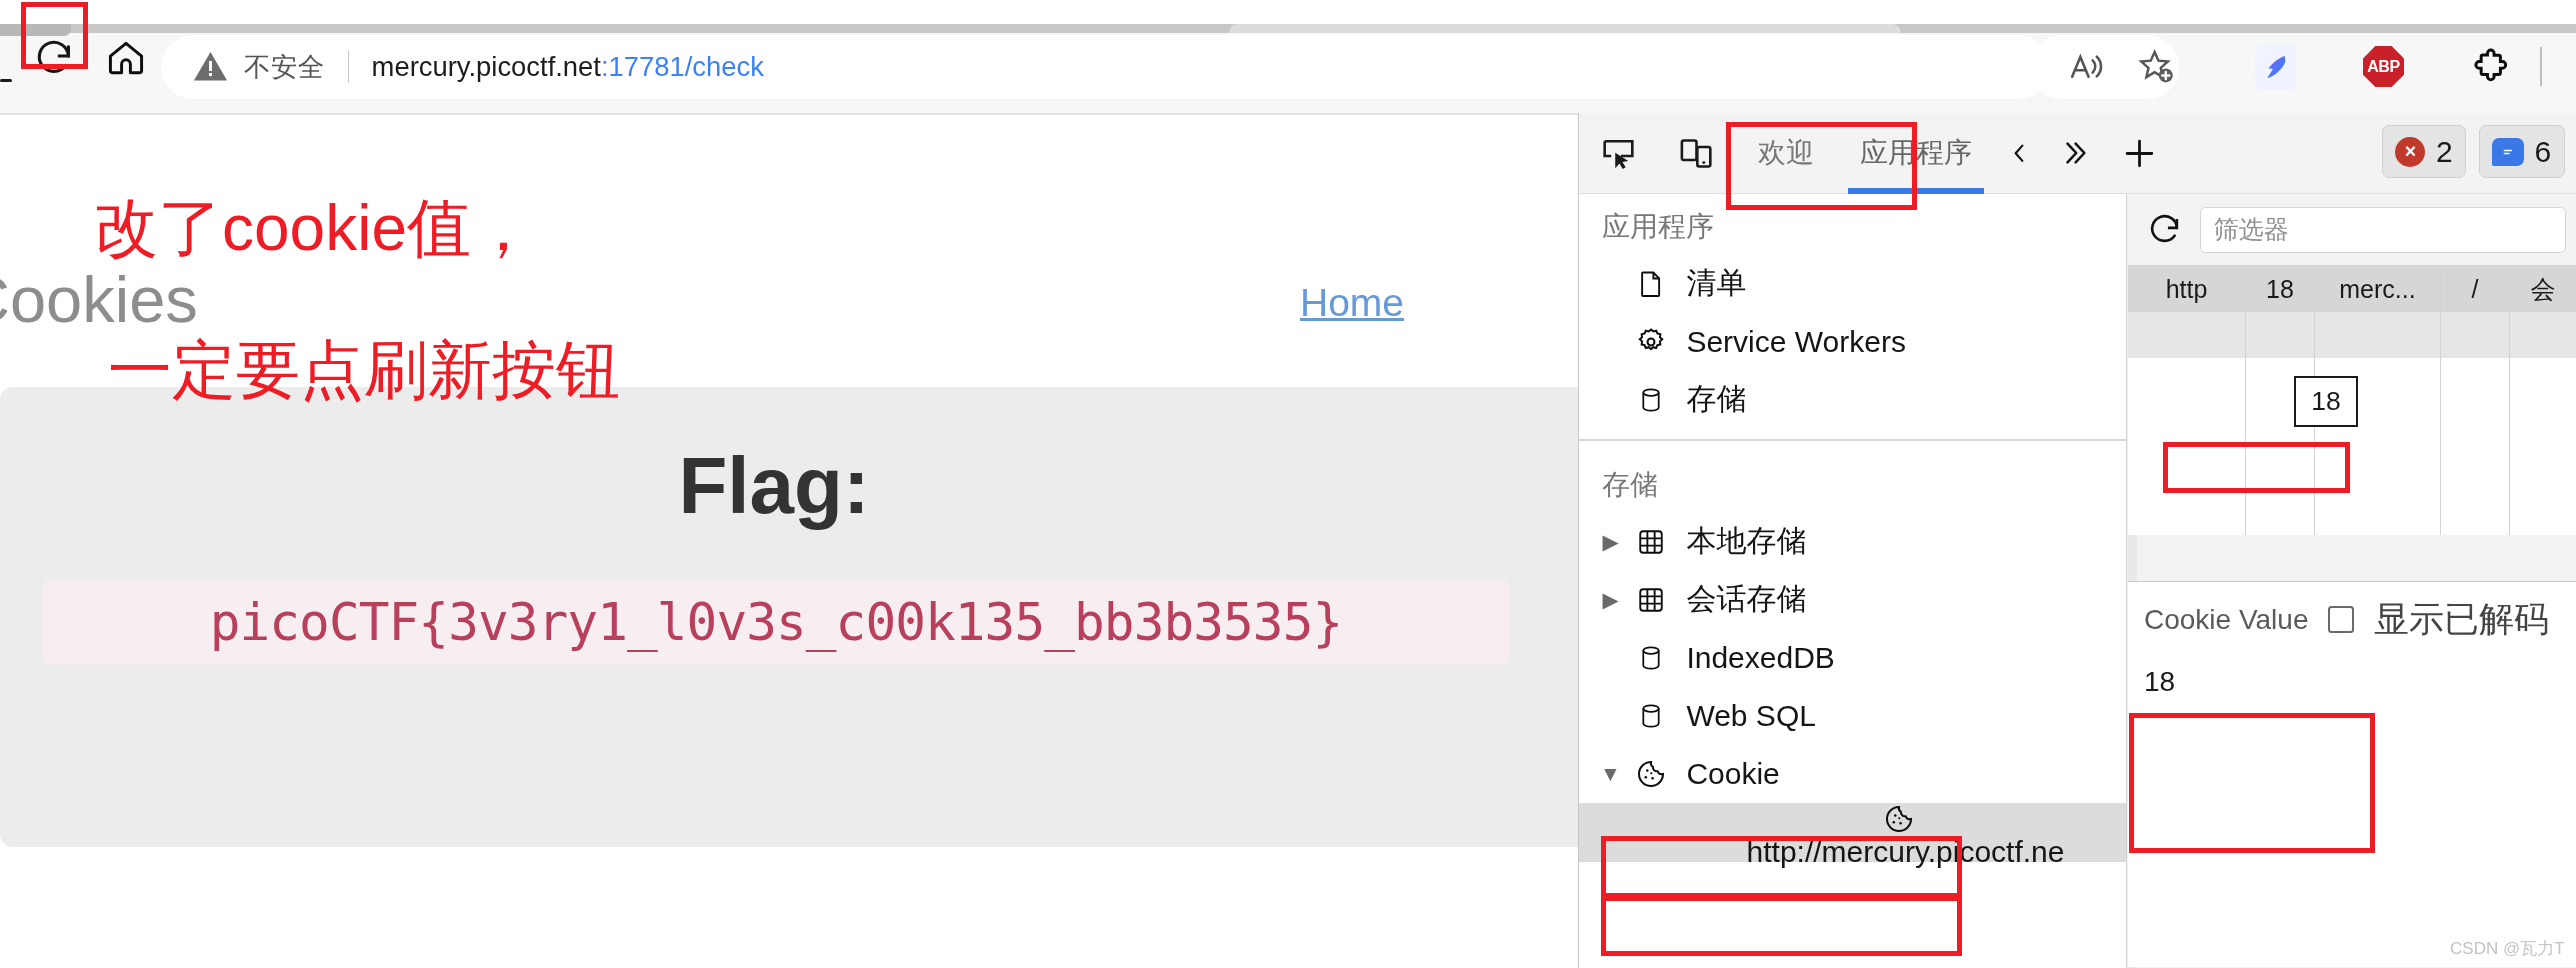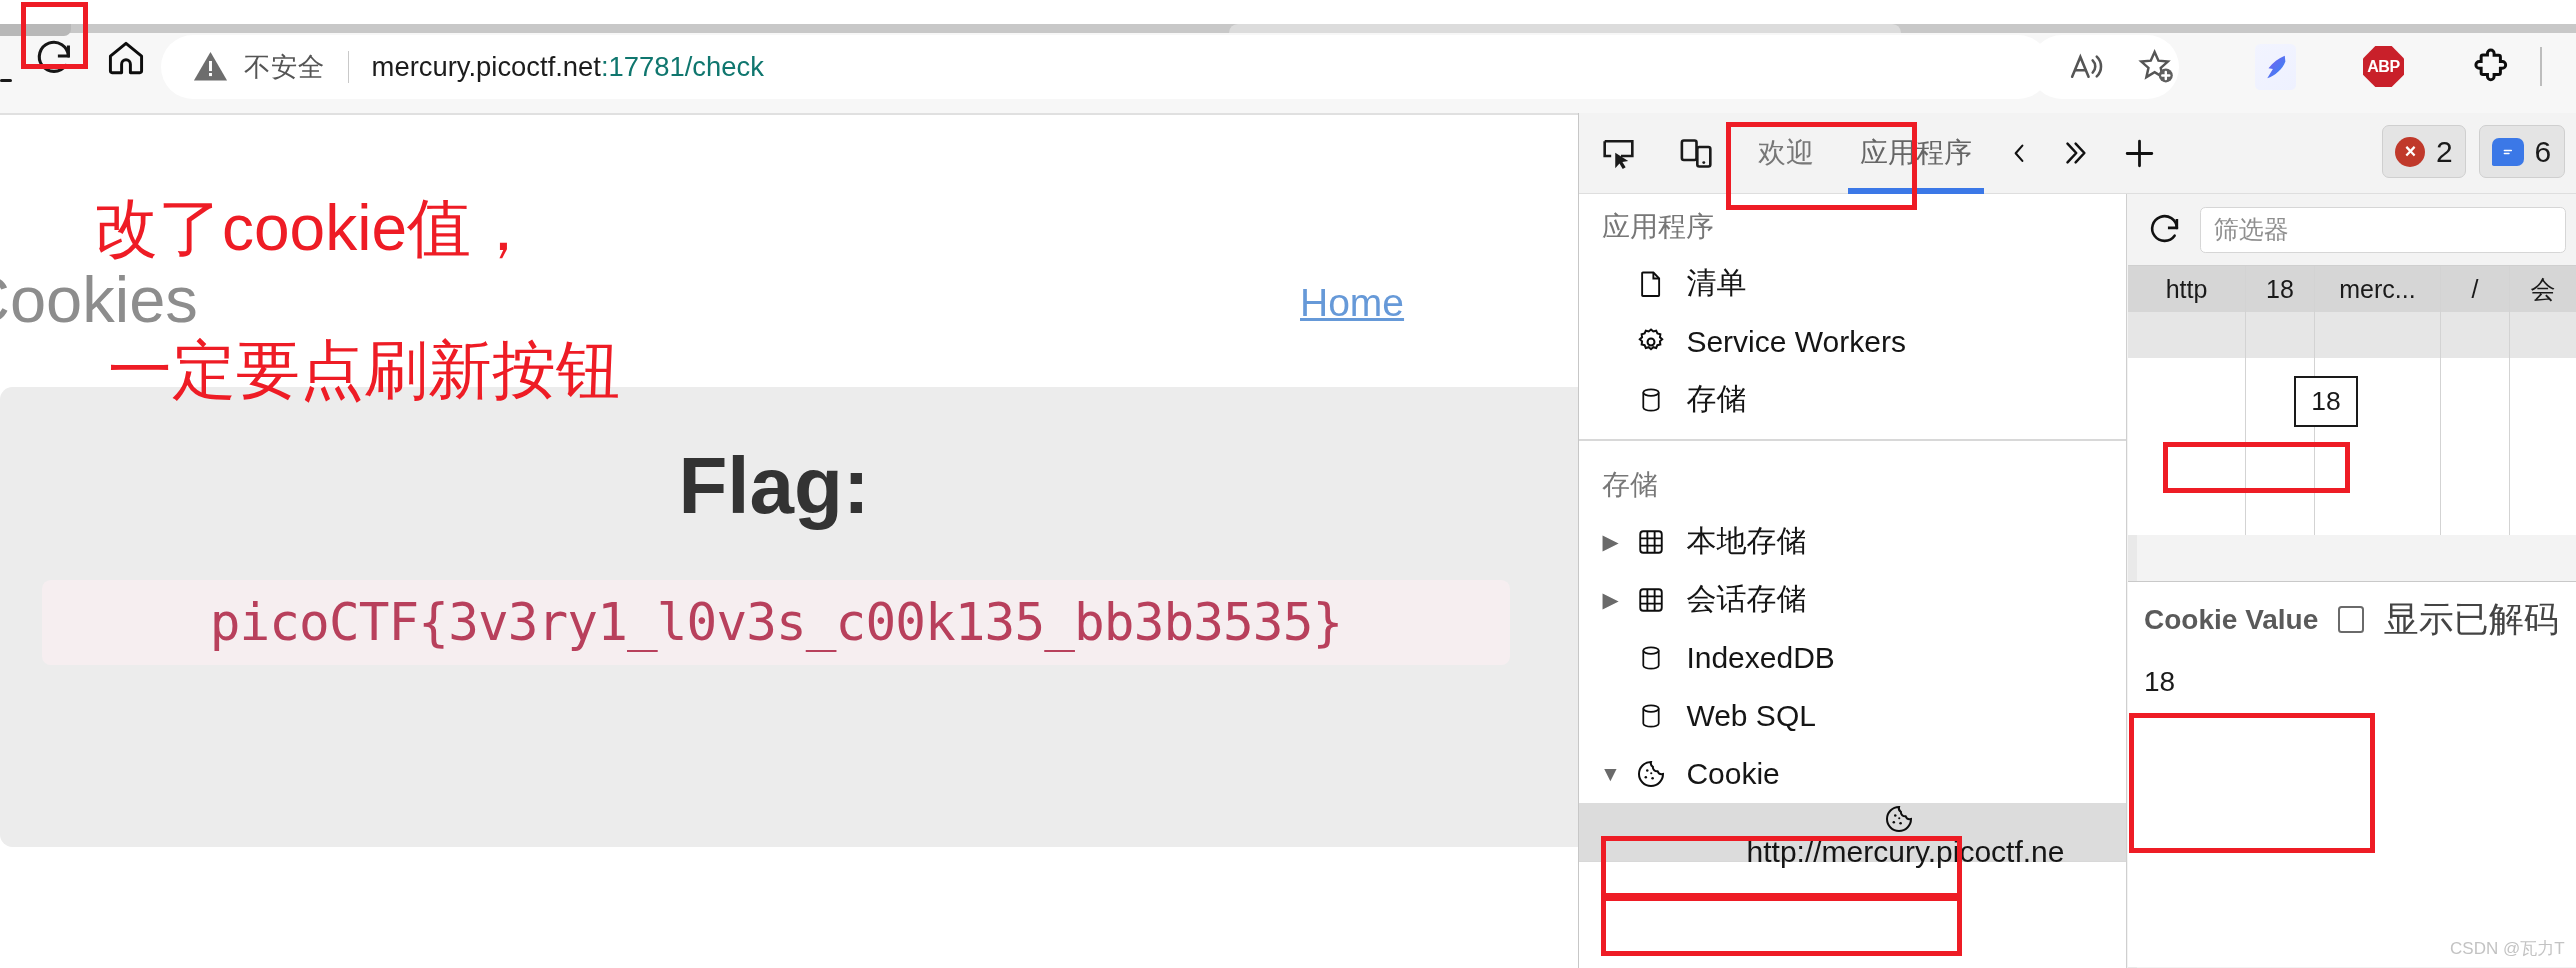--- a/index.html
+++ b/index.html
@@ -72,21 +72,21 @@
     font-size: 26.5px; color: #555555;
     letter-spacing: 0.4px;
     white-space: nowrap;
   }
   .url-sep {
     width: 0.9px; height: 32px; background: #c9c9c9;
     margin: 0 23px; flex: 0 0 auto;
   }
   .url-text { font-size: 27.4px; white-space: nowrap; }
   .url-host { color: #1c1c1c; }
-  .url-rest { color: #0f766e; }
+  .url-rest { color: #3b82f6; }
 
   .tb-right {
     position: absolute; left: 2052px; top: 10.6px;
     height: 64px; display: flex; align-items: center;
   }
   .tb-icon {
     width: 69px; height: 64px;
     display: flex; align-items: center; justify-content: center;
     flex: 0 0 auto;
   }
@@ -343,21 +343,21 @@
   .ck-detail {
     position: absolute; left: 0; top: 387px; width: 449px; height: 386px;
     background: #ffffff;
     border-top: 1.8px solid #c9c9c9;
   }
   .ck-detail-head {
     display: flex; align-items: center; gap: 19.5px;
     padding: 14px 10.6px 0 16px;
   }
   .ck-detail-title {
-    font-size: 28px; font-weight: bold; color: #5a5a5a; white-space: nowrap;
+    font-size: 28px; font-weight: normal; color: #5a5a5a; white-space: nowrap;
   }
   .ck-checkbox {
     width: 26.5px; height: 26.5px; border: 2.7px solid #6a6a6a; border-radius: 3.5px;
     flex: 0 0 auto;
   }
   .ck-check-label {
     font-size: 35px; color: #444444; white-space: nowrap;
     text-decoration-color: #9a9a9a;
   }
   .ck-detail-value {

